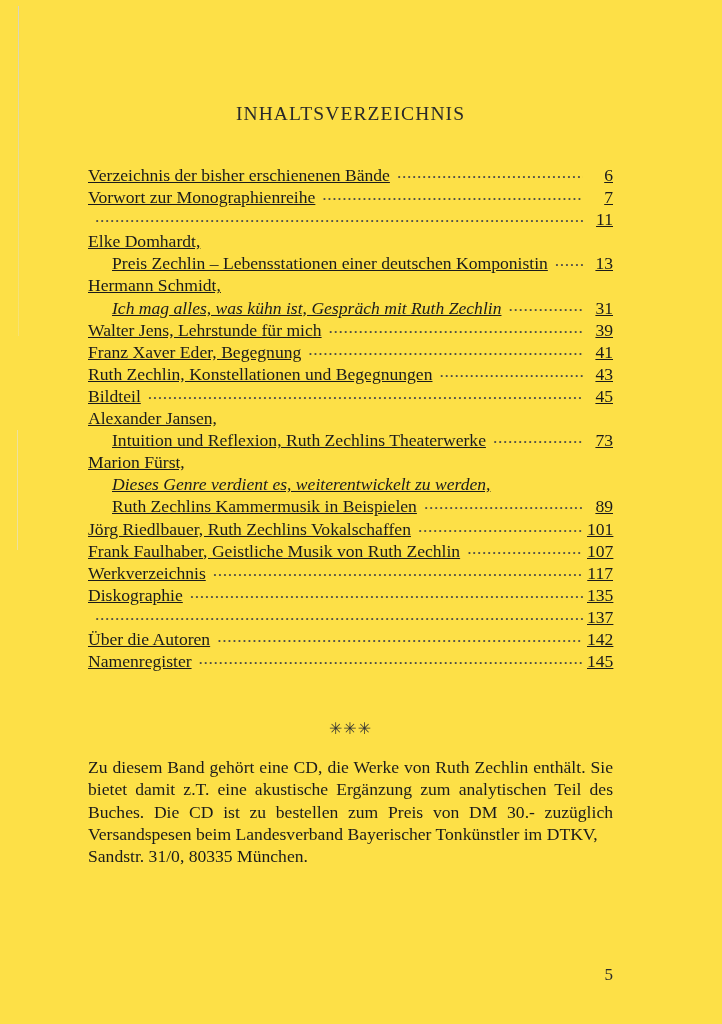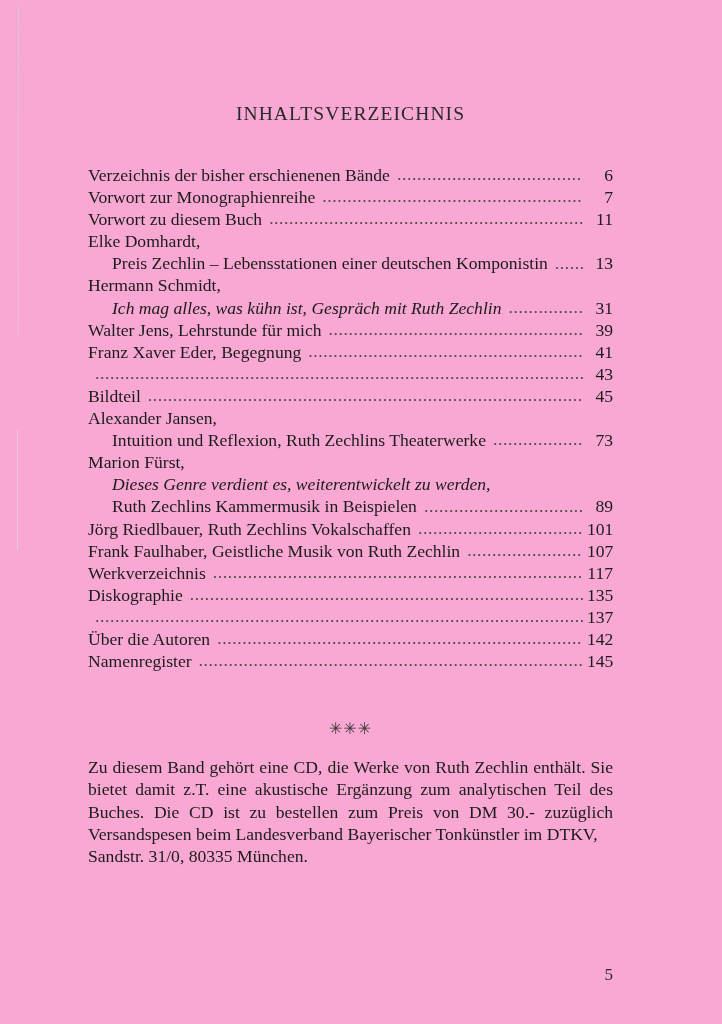--- a/index.html
+++ b/index.html
@@ -9,21 +9,21 @@
     background: #ffffff;
   }
   body {
     font-family: "Liberation Serif", "DejaVu Serif", serif;
     color: #1b1b1b;
   }
   #page {
     position: relative;
     width: 722px;
     height: 1024px;
-    background: #f9a8d4;
+    background: #fde047;
     overflow: hidden;
   }
   
   #scan-line {
     position: absolute;
     left: 18px;
     top: 6px;
     width: 1px;
     height: 330px;
     background: linear-gradient(to bottom, rgba(210,210,210,0.85), rgba(235,235,235,0.25));
@@ -53,24 +53,25 @@
     margin-bottom: 0;
     font-weight: normal;
   }
 
   #toc {
     margin-top: 39px;
   }
 
   .toc-line {
     display: flex;
-    align-items: flex-end;
+    align-items: center;
     font-size: 17.6px;
     line-height: 22.1px;
     white-space: nowrap;
+    text-decoration: underline;
   }
   .toc-line.indent {
     padding-left: 24px;
   }
   .entry-text {
     flex: 0 0 auto;
   }
   .entry-text.ital {
     font-style: italic;
   }
@@ -150,21 +151,20 @@
         </div>
         <div>
           <div class="toc-line">
             <span class="entry-text">Vorwort zur Monographienreihe</span>
             <span class="leader"></span>
             <span class="pageno">7</span>
           </div>
         </div>
         <div>
           <div class="toc-line">
-            <span class="entry-text">Vorwort zu diesem Buch</span>
             <span class="leader"></span>
             <span class="pageno">11</span>
           </div>
         </div>
         <div>
           <div class="toc-line plain">
             <span class="entry-text">Elke Domhardt,</span>
           </div>
           <div class="toc-line indent">
             <span class="entry-text">Preis Zechlin – Lebensstationen einer deutschen Komponistin</span>
@@ -191,20 +191,21 @@
         </div>
         <div>
           <div class="toc-line">
             <span class="entry-text">Franz Xaver Eder, Begegnung</span>
             <span class="leader"></span>
             <span class="pageno">41</span>
           </div>
         </div>
         <div>
           <div class="toc-line">
+            <span class="entry-text">Ruth Zechlin, Konstellationen und Begegnungen</span>
             <span class="leader"></span>
             <span class="pageno">43</span>
           </div>
         </div>
         <div>
           <div class="toc-line">
             <span class="entry-text">Bildteil</span>
             <span class="leader"></span>
             <span class="pageno">45</span>
           </div>

